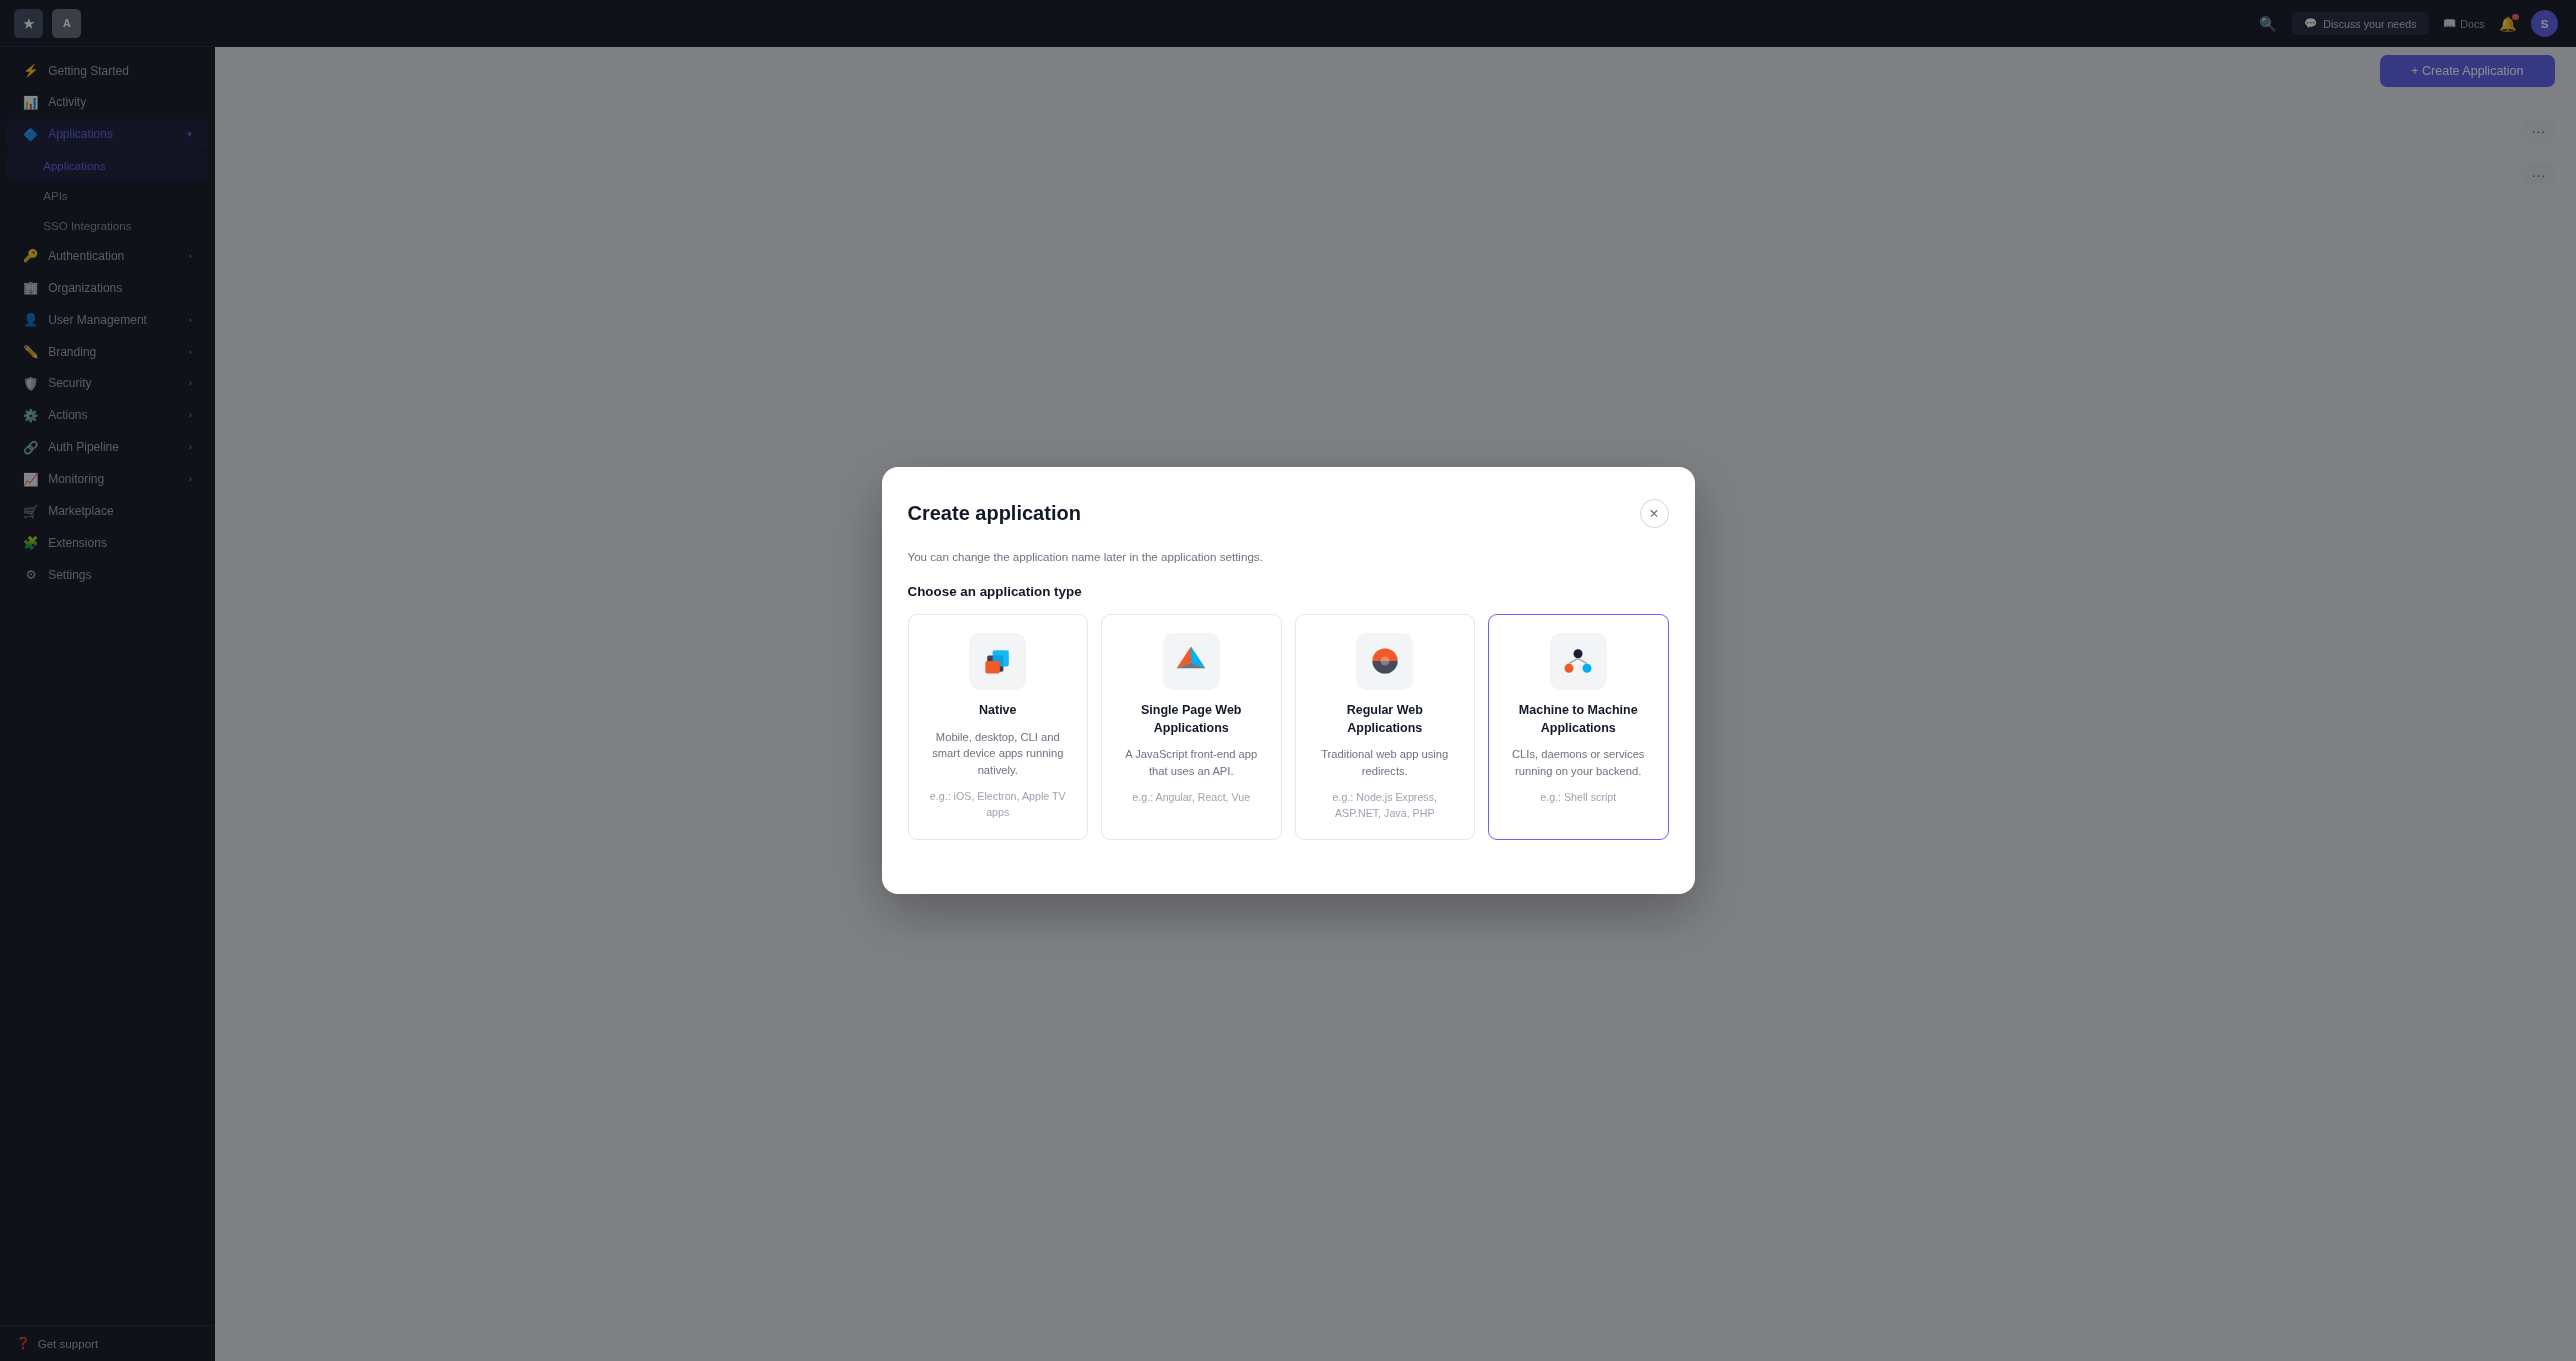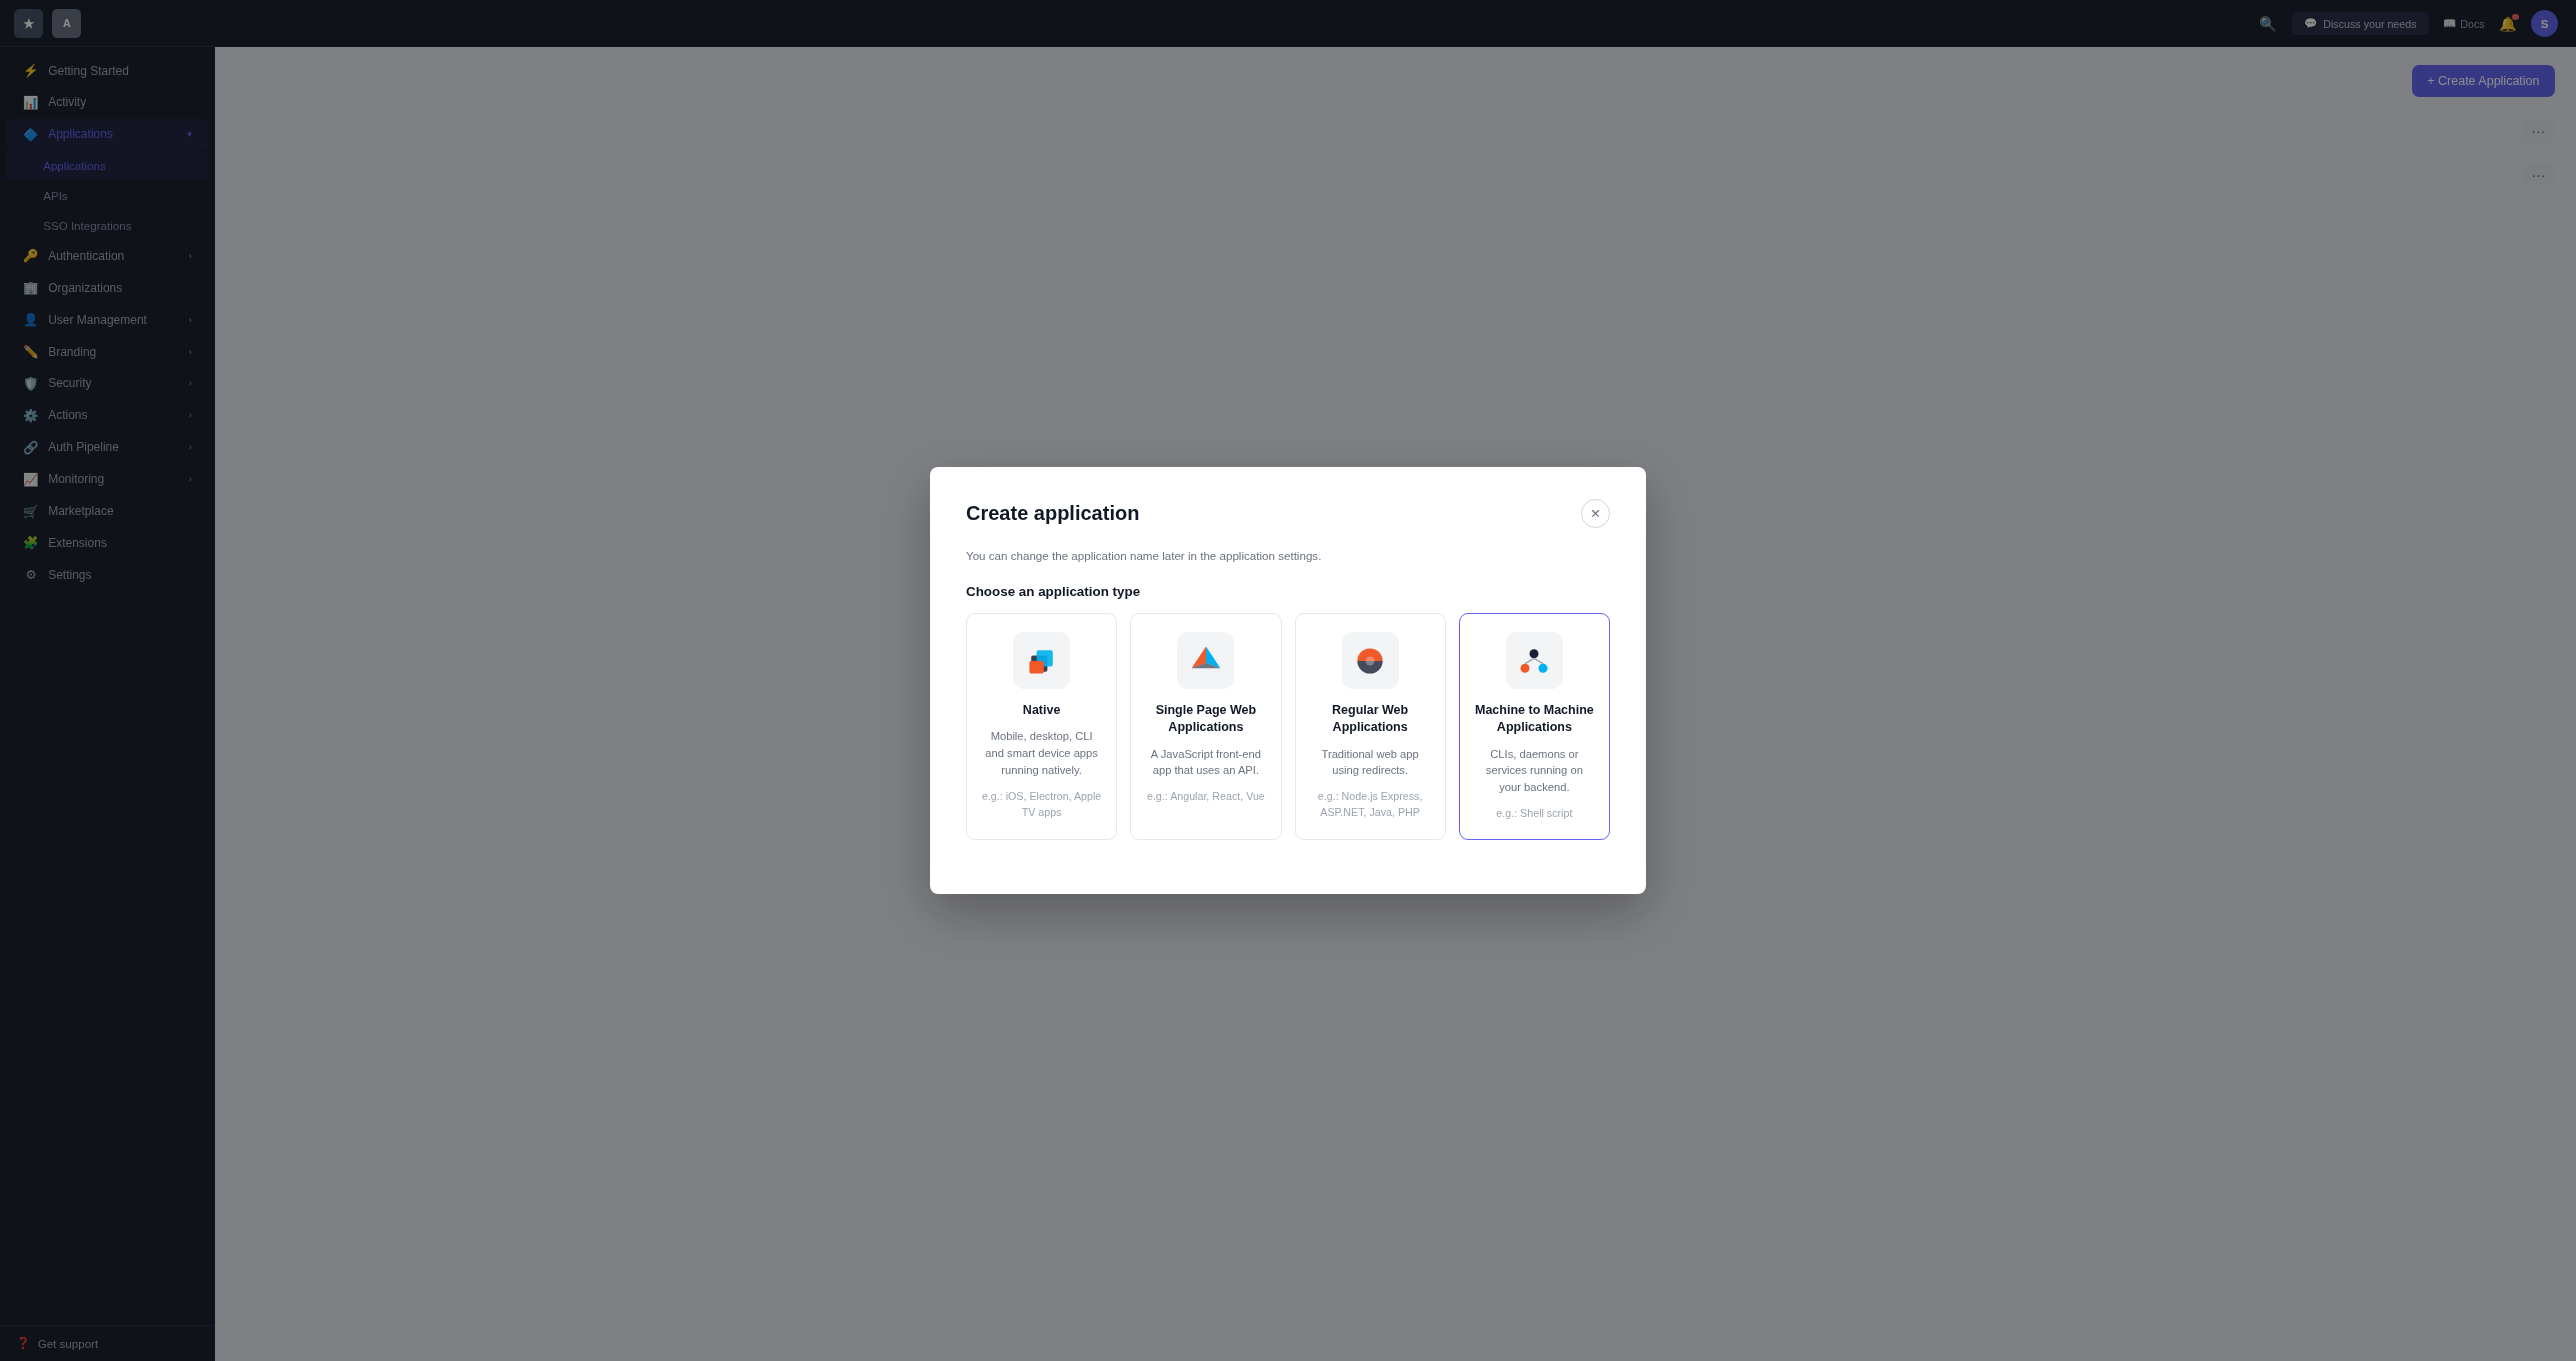--- a/index.html
+++ b/index.html
@@ -121,26 +121,26 @@
 
     .content-area {
       flex: 1;
       padding: 21.5px;
       position: relative;
       display: flex;
       flex-direction: column;
     }
     .create-app-btn {
       position: absolute;
-      top: 18px; right: 21.5px;
+      top: 8px; right: 21.5px;
       background: #6366f1;
       color: white;
       border: none;
       border-radius: 7.2px;
-      padding: 9px 15px;
+      padding: 9px 31px;
       font-size: 12.5px;
       font-weight: 500;
       cursor: pointer;
       display: flex; align-items: center; gap: 5.4px;
     }
     .more-btn {
       position: absolute;
       background: #e2e5ec;
       border: none;
       border-radius: 5.4px;
@@ -157,24 +157,24 @@
       background: rgba(0,0,0,0.45);
       z-index: 100;
       display: flex;
       align-items: center;
       justify-content: center;
     }
 
     
     .modal {
       background: white;
-      border-radius: 8px;
-      width: 716px;
+      border-radius: 16px;
+      width: 813px;
       max-width: 95vw;
-      padding: 32px 36px 29px;
+      padding: 32px 26px 29px;
       position: relative;
       box-shadow: 0 18px 54px rgba(0,0,0,0.3);
     }
     .modal-header {
       display: flex;
       align-items: center;
       justify-content: space-between;
       margin-bottom: 21.5px;
     }
     .modal-title {

